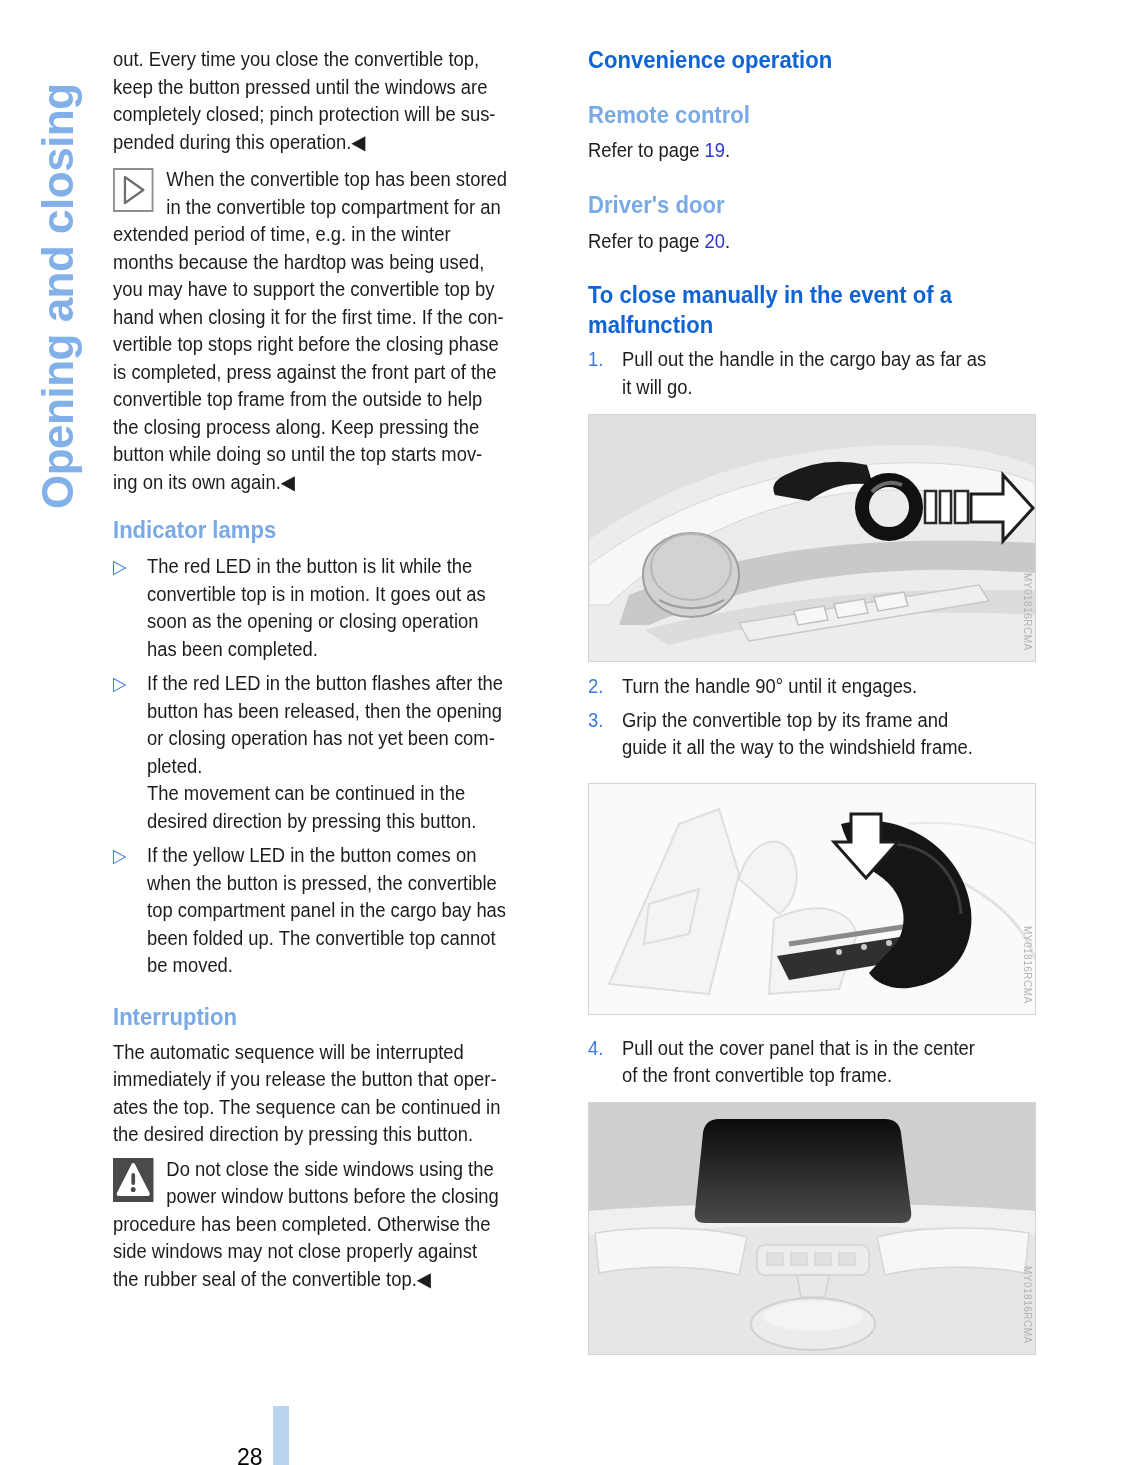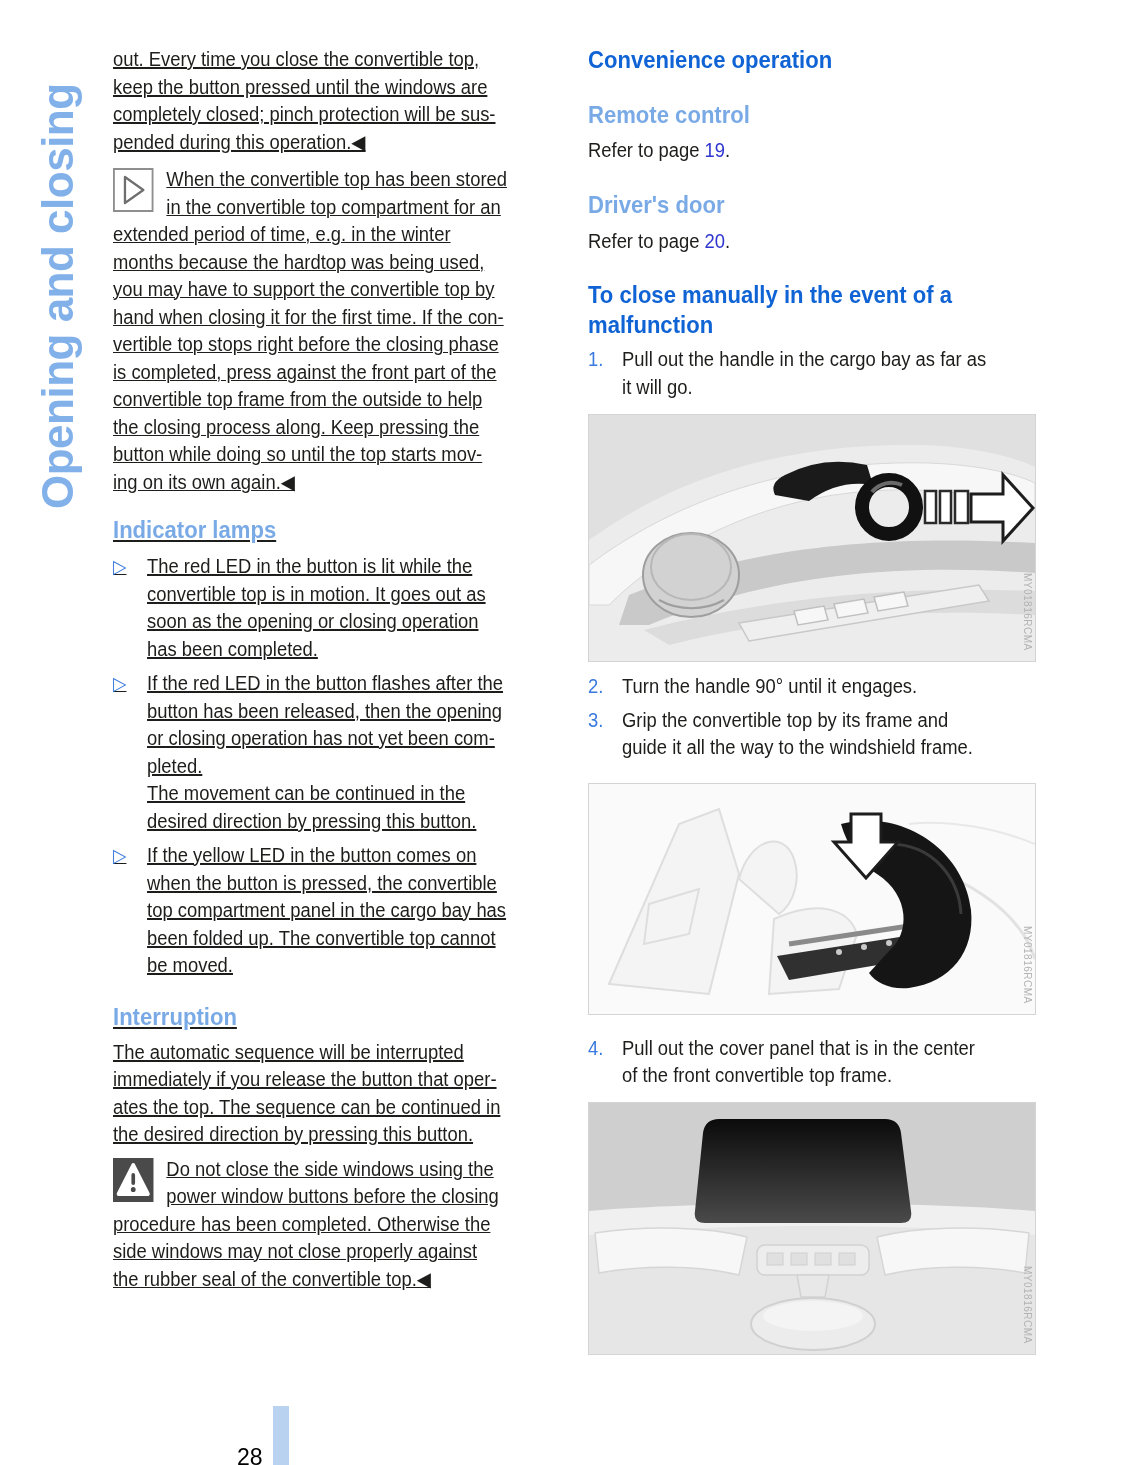--- a/index.html
+++ b/index.html
@@ -3,21 +3,21 @@
 <meta charset="utf-8">
 <style>
   html,body{margin:0;padding:0;background:#ffffff;}
   .page{position:relative;width:1142px;height:1465px;background:#ffffff;overflow:hidden;
         font-family:"Liberation Sans","DejaVu Sans",sans-serif;color:#1d1d1b;}
 
   
   .sidebar-title{position:absolute;left:33px;top:509px;transform-origin:0 0;transform:rotate(-90deg);
         white-space:nowrap;font-size:44px;font-weight:bold;color:#82b1ea;letter-spacing:-0.5px;}
 
-  .col-left{position:absolute;left:113px;top:46px;width:452px;text-decoration:underline;}
+  .col-left{position:absolute;left:113px;top:46px;width:452px;}
   .col-right{position:absolute;left:588px;top:46px;width:448px;}
 
   .txt{transform:scaleX(0.92);transform-origin:0 0;}
   .pre{white-space:pre;}
   .body{font-size:20px;line-height:27.5px;margin:0;}
 
   .h-strong{font-size:24px;line-height:28px;font-weight:bold;color:#0f63d4;margin:0;}
   .h-light{font-size:24px;line-height:28px;font-weight:bold;color:#79aae6;margin:0;}
 
   .para-with-icon{margin:0;}

